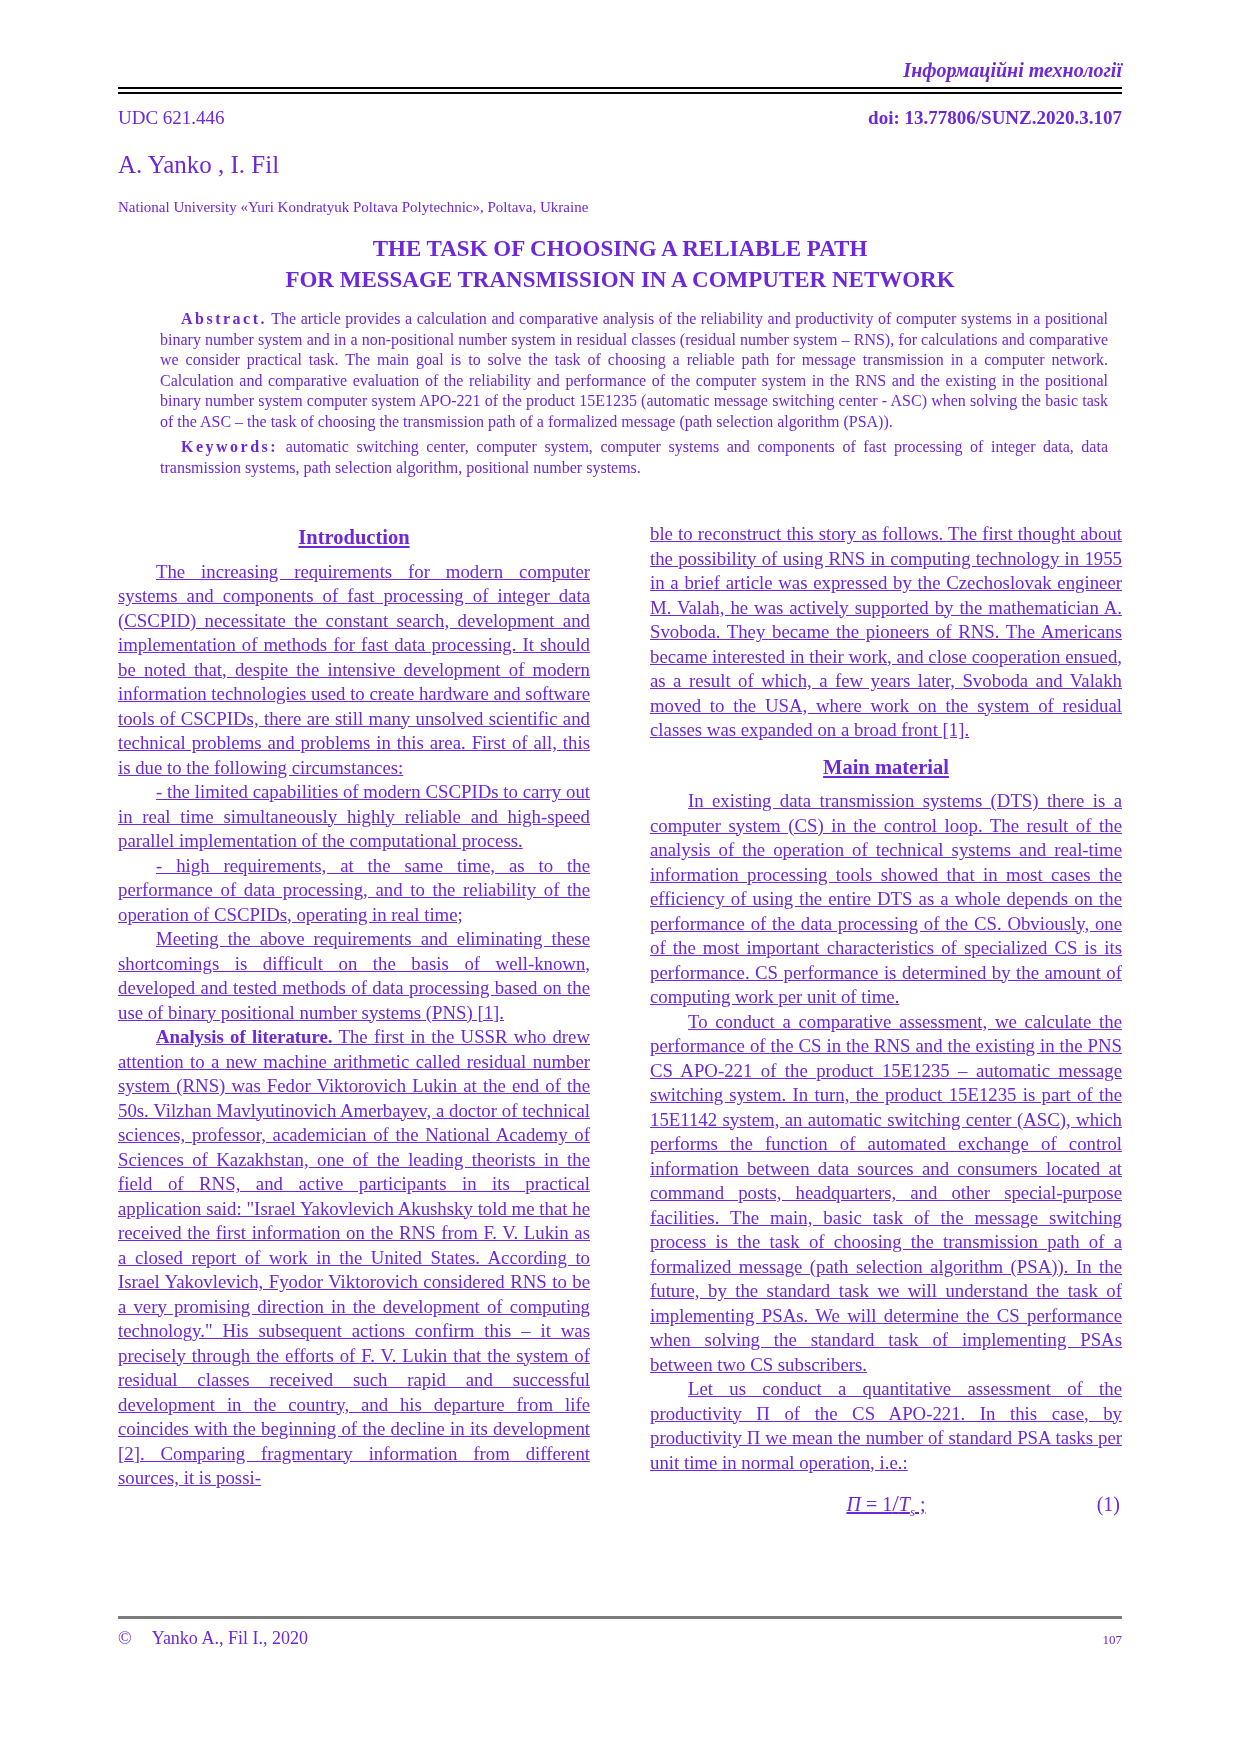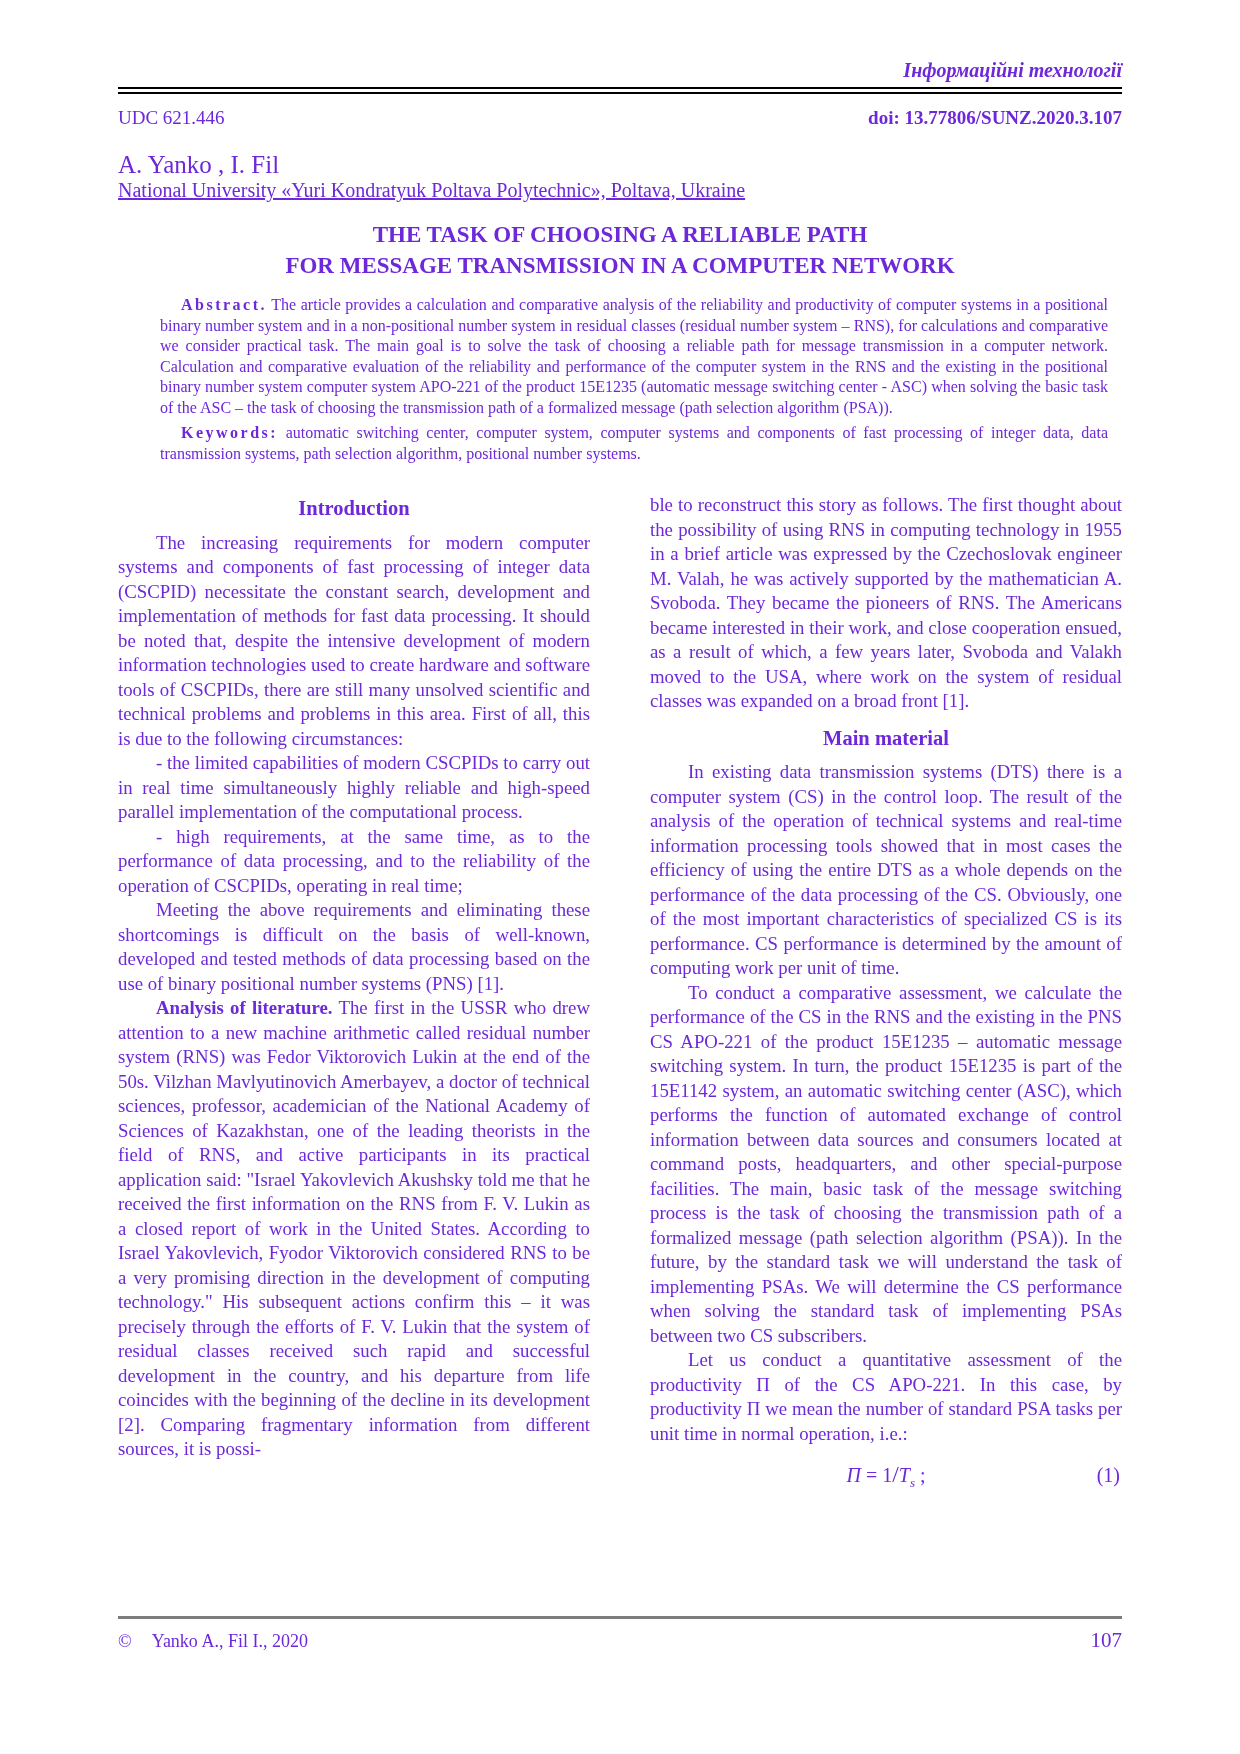--- a/index.html
+++ b/index.html
@@ -28,44 +28,45 @@
     border-bottom: 2px solid #000;
   }
   .udc-row {
     display: flex;
     justify-content: space-between;
     margin-top: 13px;
     font-size: 19px;
   }
   .doi { font-weight: bold; }
   .authors { margin-top: 22px; font-size: 25px; }
-  .affiliation { margin-top: 0; font-size: 20px; text-decoration: underline; }
+  .affiliation { margin-top: 20px; font-size: 15px; }
   .title {
     margin-top: 17px;
     text-align: center;
     font-weight: bold;
     font-size: 23px;
     line-height: 31px;
   }
   .abstract, .kw {
     margin: 0 14px 0 42px;
     font-size: 16px;
     line-height: 20.5px;
     text-align: justify;
   }
   .abstract { margin-top: 14px; }
   .kw { margin-top: 5px; }
   .label-sp { font-weight: bold; letter-spacing: 2.5px; margin-left: 21px; }
 
   .columns {
     display: flex;
     gap: 60px;
-    margin-top: 29px;
+    margin-top: 44px;
     height: 1062px;
     overflow: hidden;
+    text-decoration: underline;
   }
   .col {
     width: 482px;
     font-size: 18.8px;
     line-height: 24.5px;
     text-align: justify;
   }
   .col-heading {
     text-align: center;
     font-size: 20.5px;
@@ -95,21 +96,21 @@
   }
   .footer-rule { height: 3px; background: #7d7d7d; }
   .footer-line {
     display: flex;
     justify-content: space-between;
     align-items: baseline;
     margin-top: 9px;
     font-size: 18px;
   }
   .copy-name { margin-left: 20px; }
-  .page-num { font-size: 21px; margin-left: 20px; }
+  .page-num { font-size: 13px; margin-left: 20px; }
 </style>
 </head>
 <body>
 
 <div class="page">
   <div class="content">
 
     <div class="journal-name">Інформаційні технології</div>
     <div class="rule-double"></div>
 

